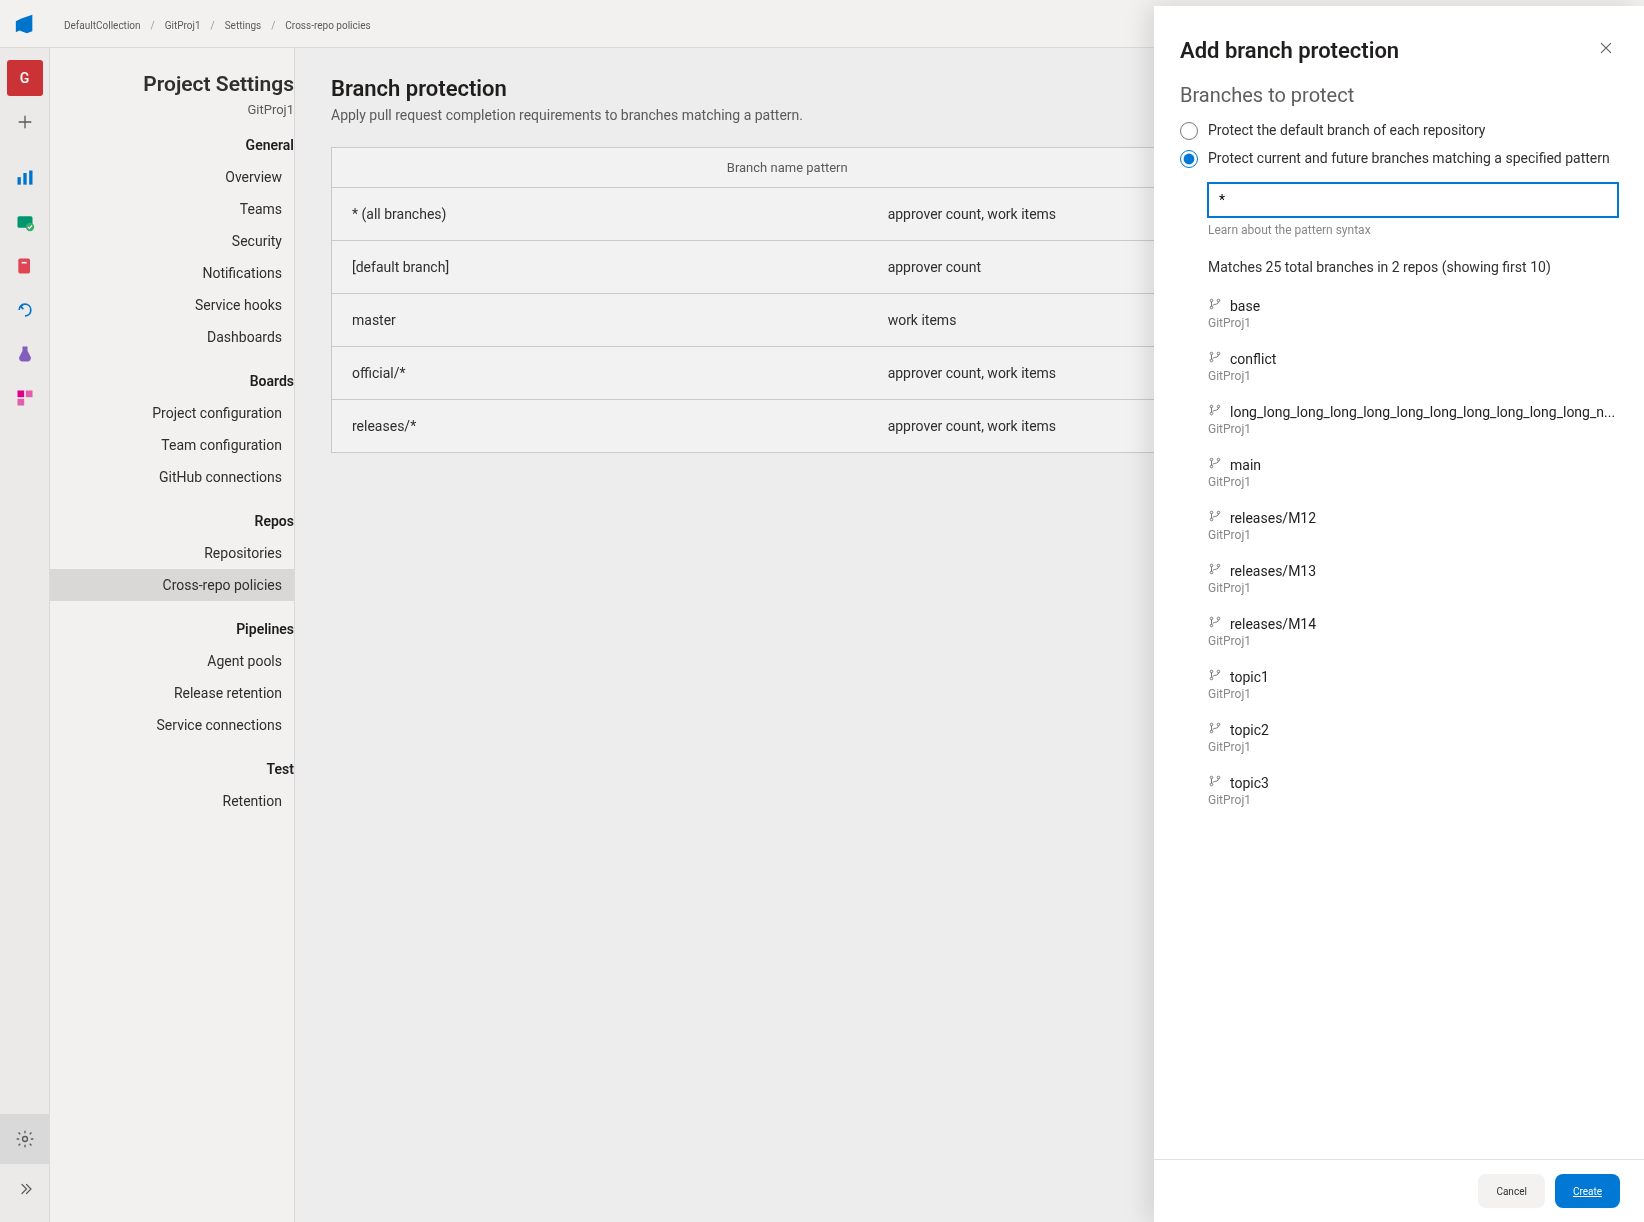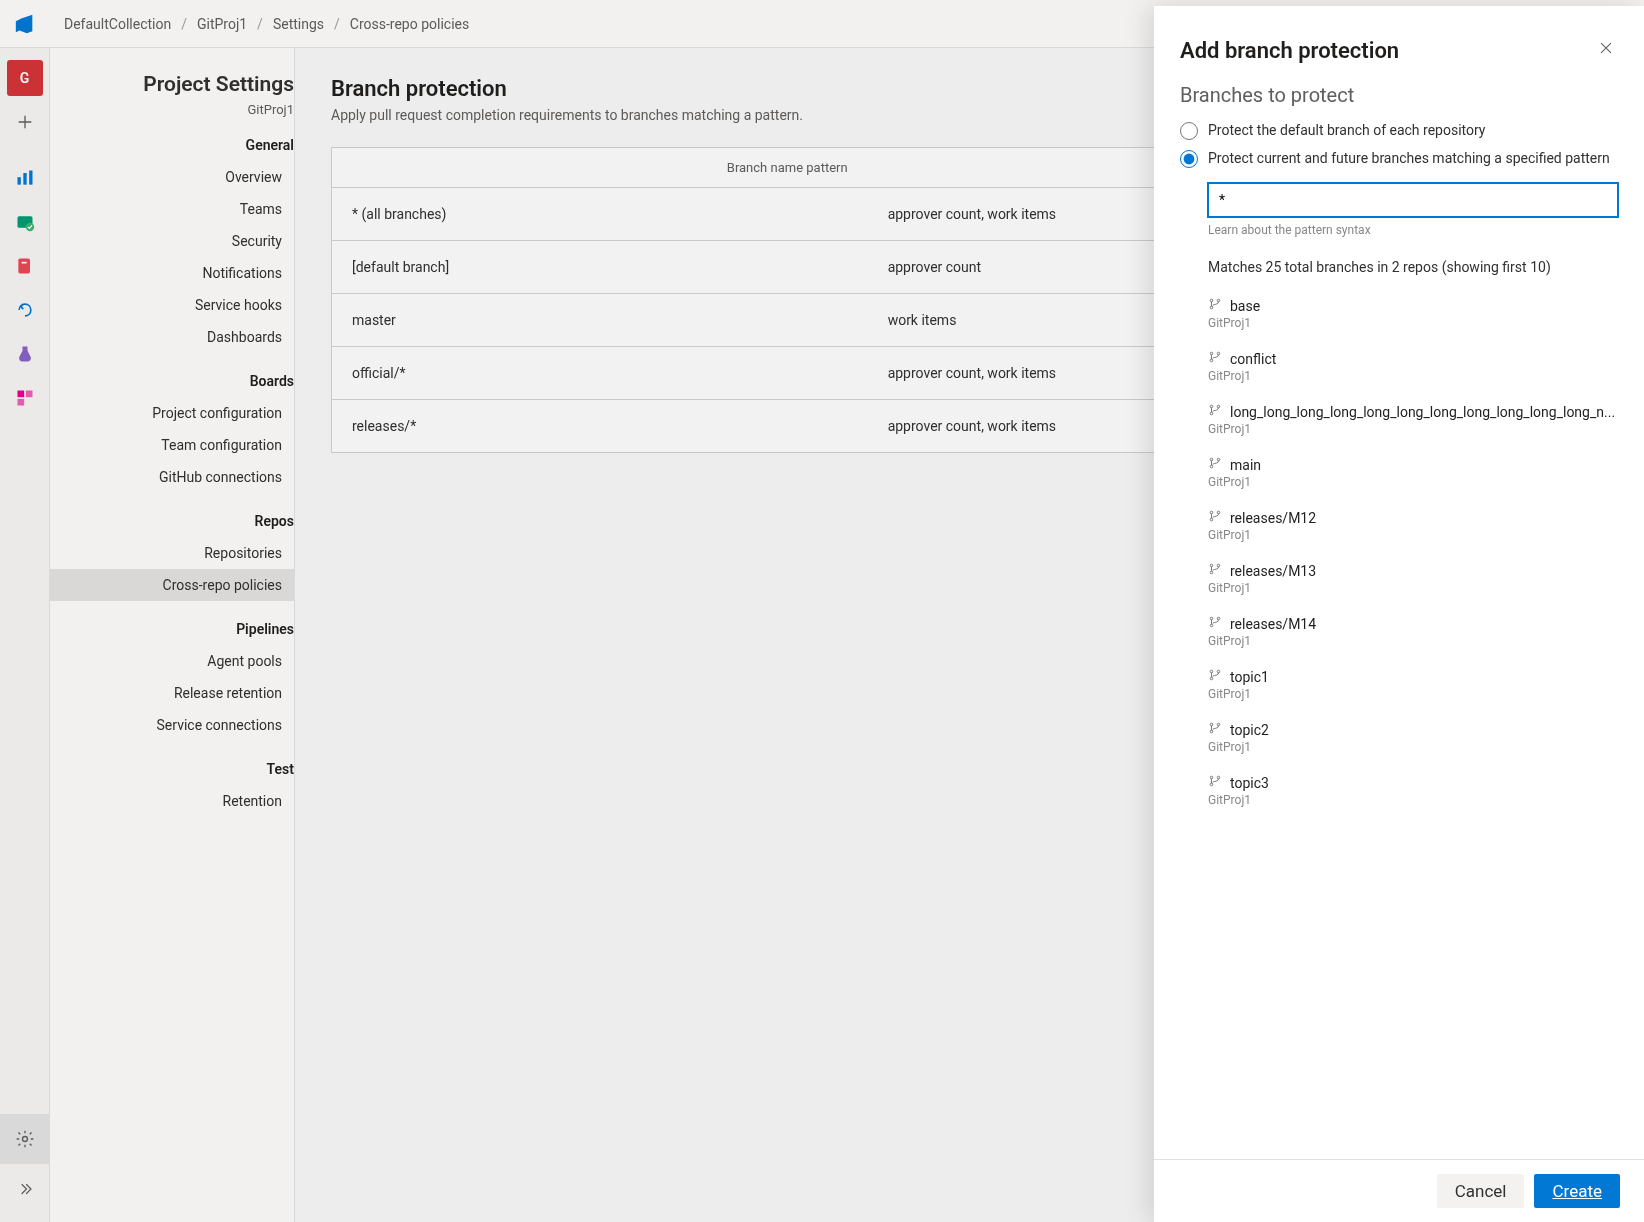--- a/index.html
+++ b/index.html
@@ -14,21 +14,21 @@
     --accent:#0078d4;
     --left-rail:#eaeaea;
   }
   *{box-sizing:border-box;}
   html,body{margin:0;padding:0;height:100%;font-family:"Segoe UI",-apple-system,BlinkMacSystemFont,Roboto,Helvetica,Arial,sans-serif;font-size:14px;color:var(--text);}
   body{width:1644px;height:1222px;overflow:hidden;background:var(--bg2);position:relative;}
 
   
   .topbar{height:48px;display:flex;align-items:center;padding-left:14px;border-bottom:1px solid var(--border);background:var(--bg3);}
   .topbar .logo{width:22px;height:22px;display:flex;align-items:center;justify-content:center;margin-right:28px;}
-  .topbar .crumb{color:var(--text2);font-size:14px;text-align:right;}
+  .topbar .crumb{color:var(--text2);font-size:10px;text-align:right;}
   .topbar .crumb.sep{margin:0 10px;color:#a19f9d;}
 
   
   .shell{display:flex;height:calc(100% - 48px);}
 
   
   .rail{width:50px;background:var(--bg2);border-right:1px solid var(--border);display:flex;flex-direction:column;align-items:center;padding-top:8px;position:relative;}
   .rail .railbtn{width:36px;height:36px;margin:4px 0;border-radius:4px;display:flex;align-items:center;justify-content:center;cursor:pointer;}
   .rail .railbtn.sq{border-radius:3px;}
   .rail .railbtn svg{width:20px;height:20px;}
@@ -68,21 +68,21 @@
   .panel .radio label{font-size:14px;color:var(--text);}
   .panel .patternbox{margin:10px 0 2px 28px;}
   .panel .patternbox input{width:100%;height:34px;border:1px solid var(--accent);outline:1px solid var(--accent);padding:4px 10px;font-size:14px;font-family:inherit;}
   .panel .helpline{font-size:12px;color:var(--text3);margin:6px 0 0 28px;}
   .panel .matches{font-size:14px;color:var(--text);margin:22px 0 14px 28px;}
   .panel .branchlist{margin-left:28px;}
   .panel .branchrow{padding:8px 0 12px 0;}
   .panel .branchrow .bname{display:flex;align-items:center;gap:8px;font-size:14px;color:#201f1e;white-space:nowrap;overflow:hidden;text-overflow:ellipsis;}
   .panel .branchrow .brepo{font-size:12px;color:var(--text3);margin-top:2px;margin-left:0;}
   .panel .pfoot{border-top:1px solid var(--border);padding:14px 24px;display:flex;justify-content:flex-end;gap:10px;}
-  .panel .btn{height:34px;padding:0 18px;border:none;border-radius:2px;font-size:17px;cursor:pointer;font-family:inherit;}
+  .panel .btn{height:34px;padding:0 18px;border:none;border-radius:8px;font-size:10px;cursor:pointer;font-family:inherit;}
   .panel .btn.secondary{background:#f3f2f1;color:#323130;}
   .panel .btn.primary{background:var(--accent);color:#fff;text-decoration:underline;}
 
   .branchicon{width:14px;height:14px;flex:none;}
 </style>
 </head>
 <body>
 
 <div class="topbar">
   <span class="logo">

